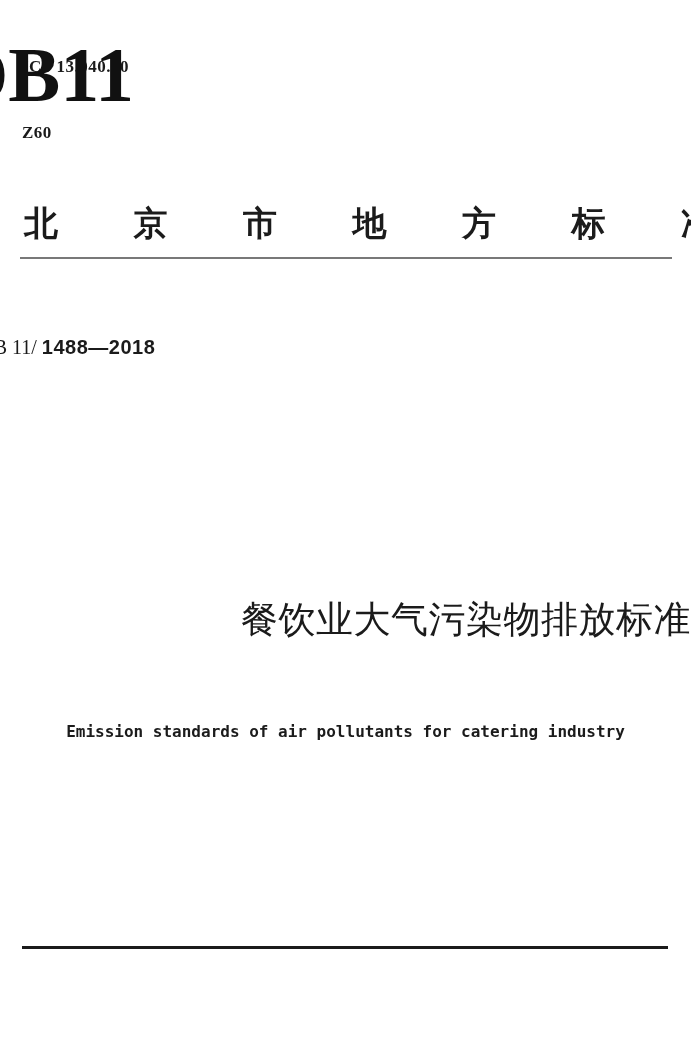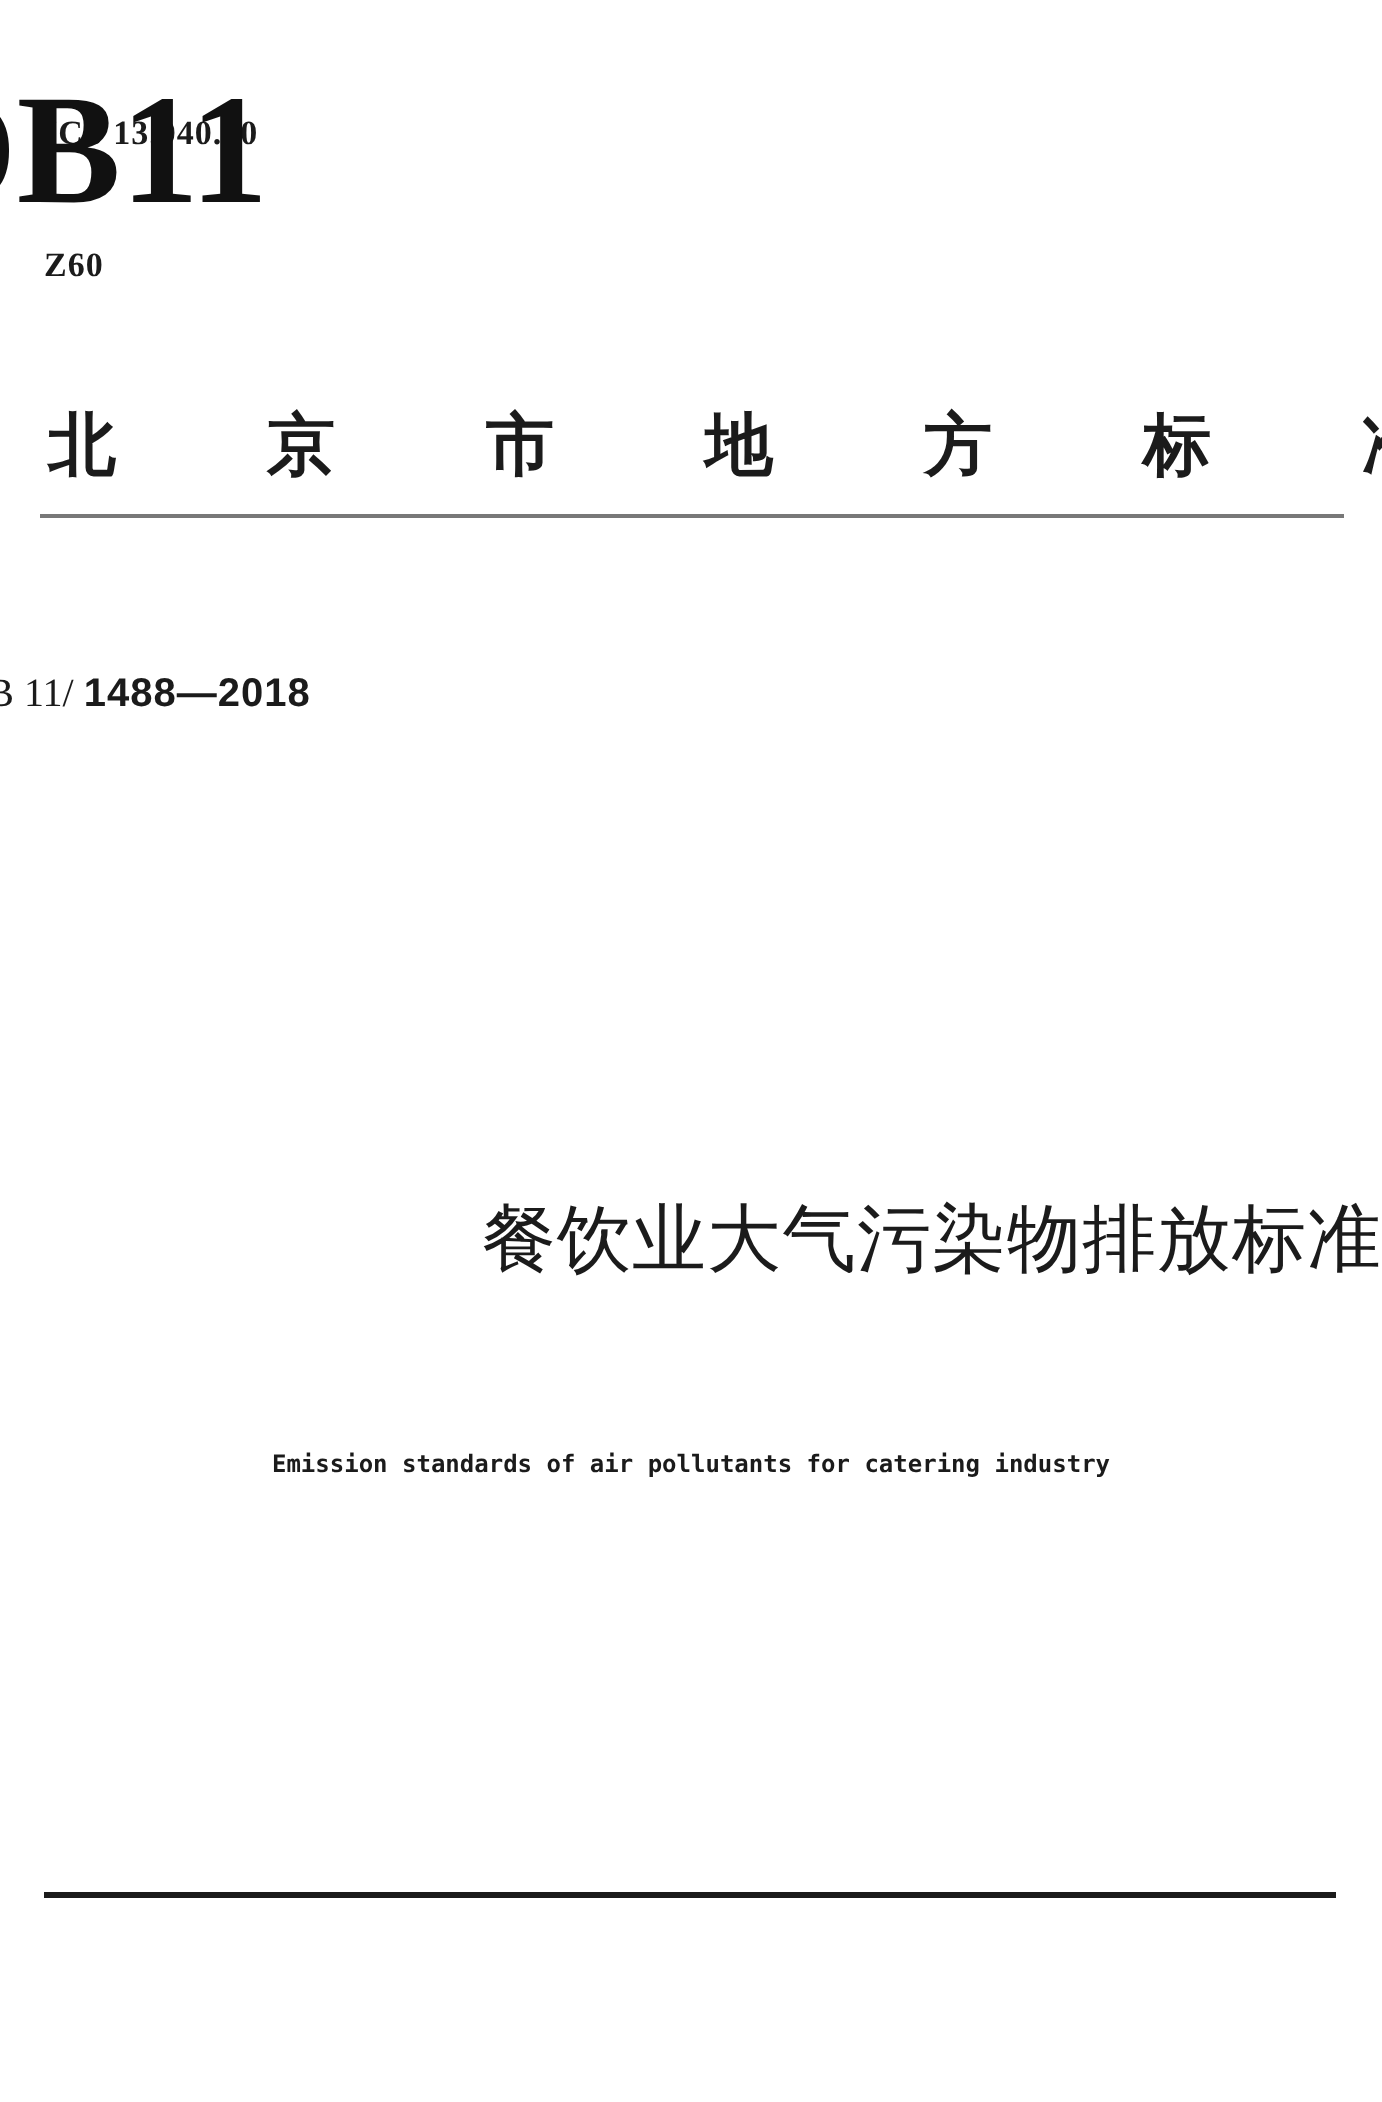--- a/index.html
+++ b/index.html
@@ -91,21 +91,21 @@
     font-weight: 400;
     letter-spacing: 0.5px;
   }
   .title-en {
     position: absolute;
     left: 0;
     right: 40px;
     top: 474px;
     text-align: center;
     font-family: "DejaVu Sans Mono", "Liberation Mono", monospace;
-    font-size: 12px;
+    font-size: 16px;
     line-height: 24px;
     font-weight: 700;
     letter-spacing: 0px;
   }
   .footer-rule {
     position: absolute;
     left: 22px;
     right: 23px;
     top: 946px;
     height: 3px;

